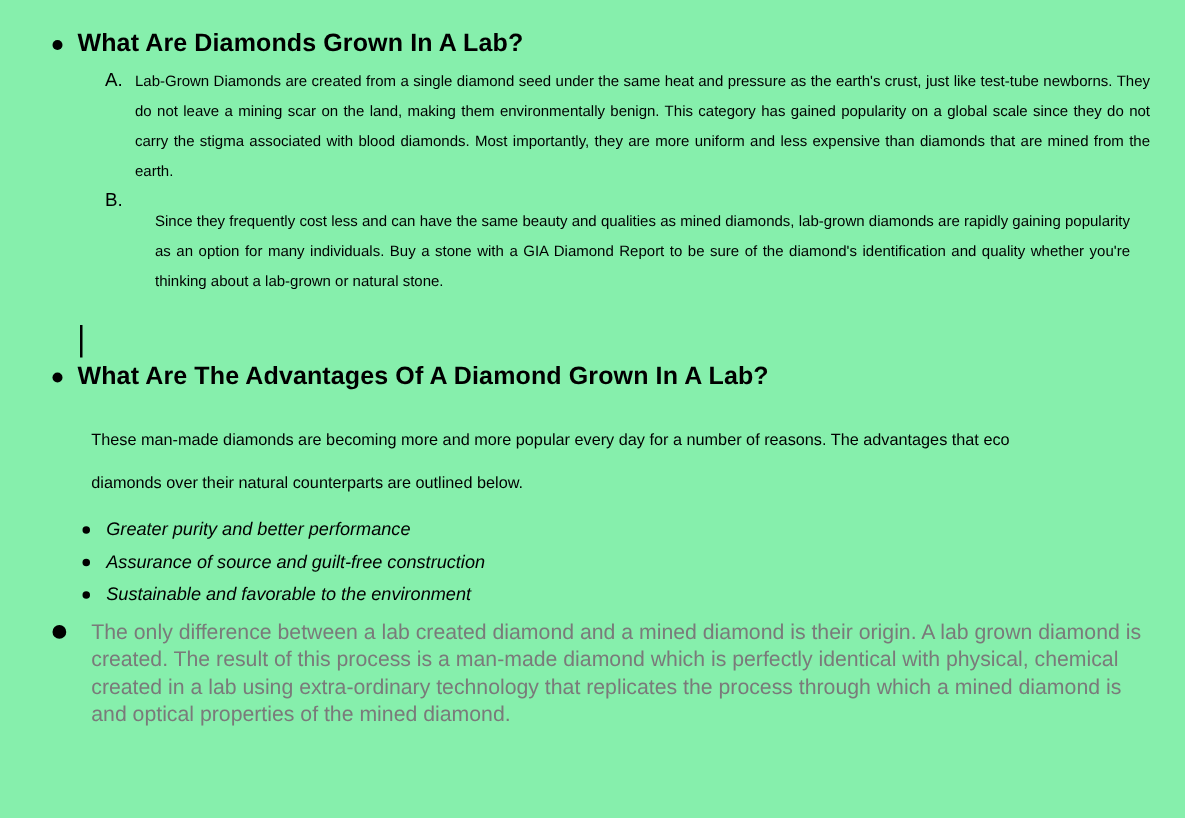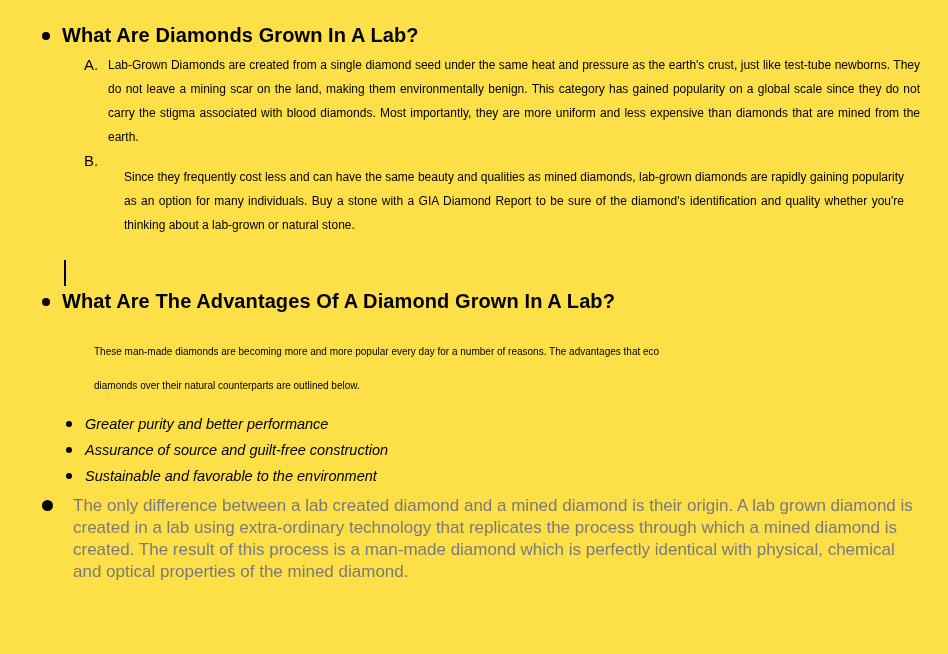--- a/index.html
+++ b/index.html
@@ -42,33 +42,33 @@
     text-align: justify;
   }
   
   .caret {
     width: 2px; height: 26px;
     background: #000;
     margin: 7px 0 0 64px;
   }
   
   .intro { margin: 30px 28px 0 73px; }
-  .intro-line { height: 34px; line-height: 18px; font-size: 10px; white-space: nowrap; margin-left: 21px; }
+  .intro-line { height: 34px; line-height: 18px; font-size: 13px; white-space: nowrap; }
   
   .feature-list { margin: 0; padding: 0 0 0 66px; list-style: none; font-style: italic; }
   .feature-item { display: flex; align-items: center; height: 26px; font-size: 14.5px; }
   
   .note { display: flex; margin: 6px 28px 0 42px; align-items: flex-start; }
   .note-lines { color: #7a7a7a; font-size: 17px; }
   .note-line { line-height: 22px; white-space: nowrap; }
 </style>
 </head>
 <body>
 
-<div class="page" style="background: #fde047; color: rgb(0, 0, 0);">
+<div class="page" style="background: #86efac; color: rgb(0, 0, 0);">
 
   <div class="h-row first">
     <span class="dot dot-8"></span>
     <span class="h-text">What Are Diamonds Grown In A Lab?</span>
   </div>
 
   <div class="ab-list">
     <div class="ab-item">
       <span class="ab-label">A.</span>
       <p class="ab-text" style="margin:0">Lab-Grown Diamonds are created from a single diamond seed under the same heat and pressure as the earth's crust, just like test-tube newborns. They do not leave a mining scar on the land, making them environmentally benign. This category has gained popularity on a global scale since they do not carry the stigma associated with blood diamonds. Most importantly, they are more uniform and less expensive than diamonds that are mined from the earth.</p>
@@ -103,19 +103,19 @@
     <li class="feature-item">
       <span class="dot dot-6"></span>
       <span>Sustainable and favorable to the environment</span>
     </li>
   </ul>
 
   <div class="note">
     <span class="dot dot-11"></span>
     <div class="note-lines" style="color: rgb(122, 122, 122);">
       <div class="note-line">The only difference between a lab created diamond and a mined diamond is their origin. A lab grown diamond is</div>
+      <div class="note-line">created. The result of this process is a man-made diamond which is perfectly identical with physical, chemical</div>
       <div class="note-line">created in a lab using extra-ordinary technology that replicates the process through which a mined diamond is</div>
-      <div class="note-line">created. The result of this process is a man-made diamond which is perfectly identical with physical, chemical</div>
       <div class="note-line">and optical properties of the mined diamond.</div>
     </div>
   </div>
 
 </div>
 
 </body></html>

